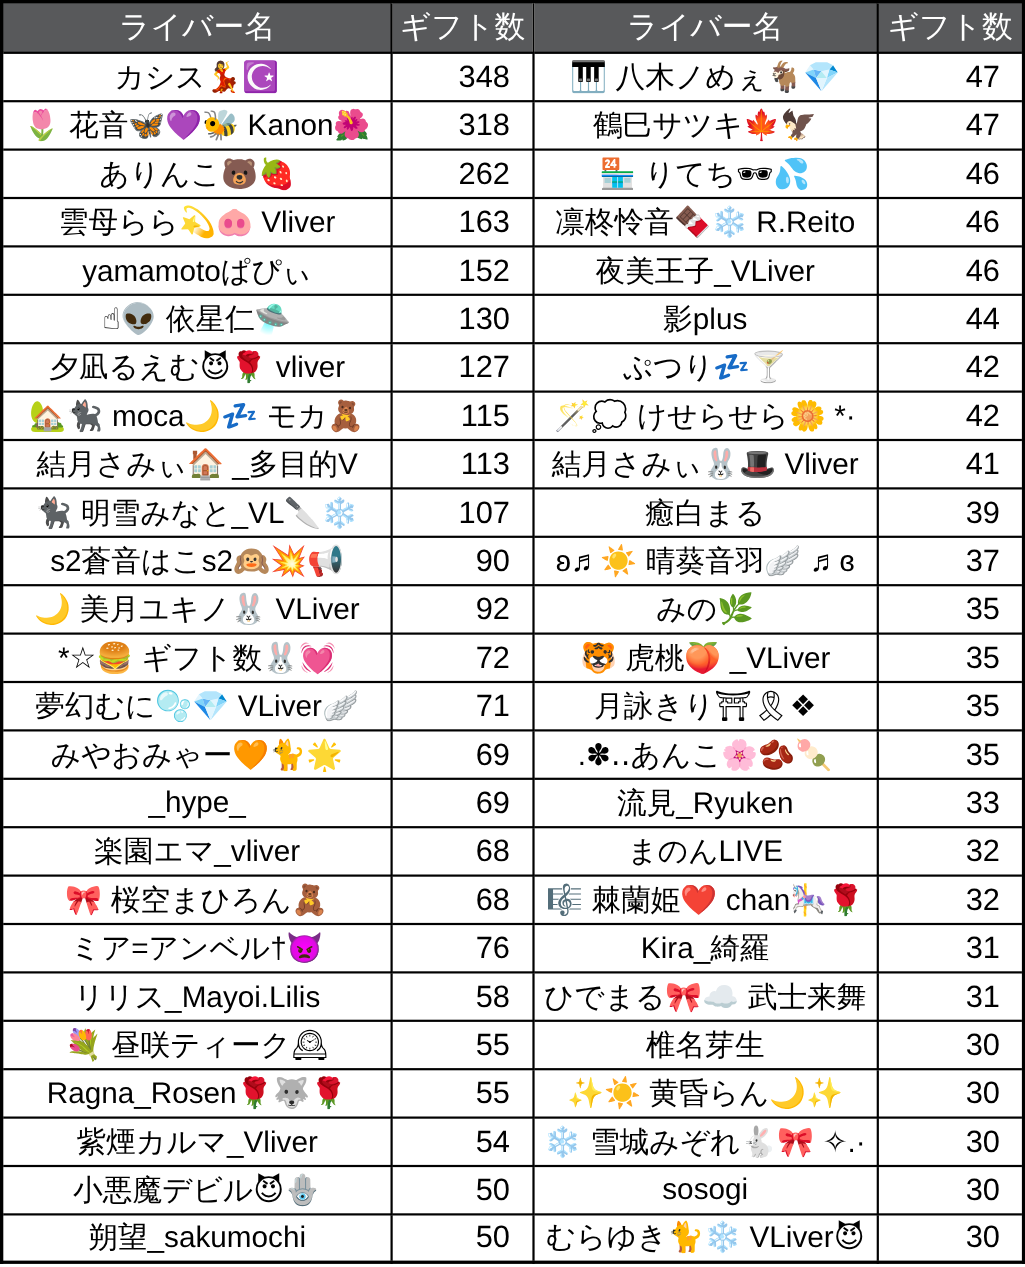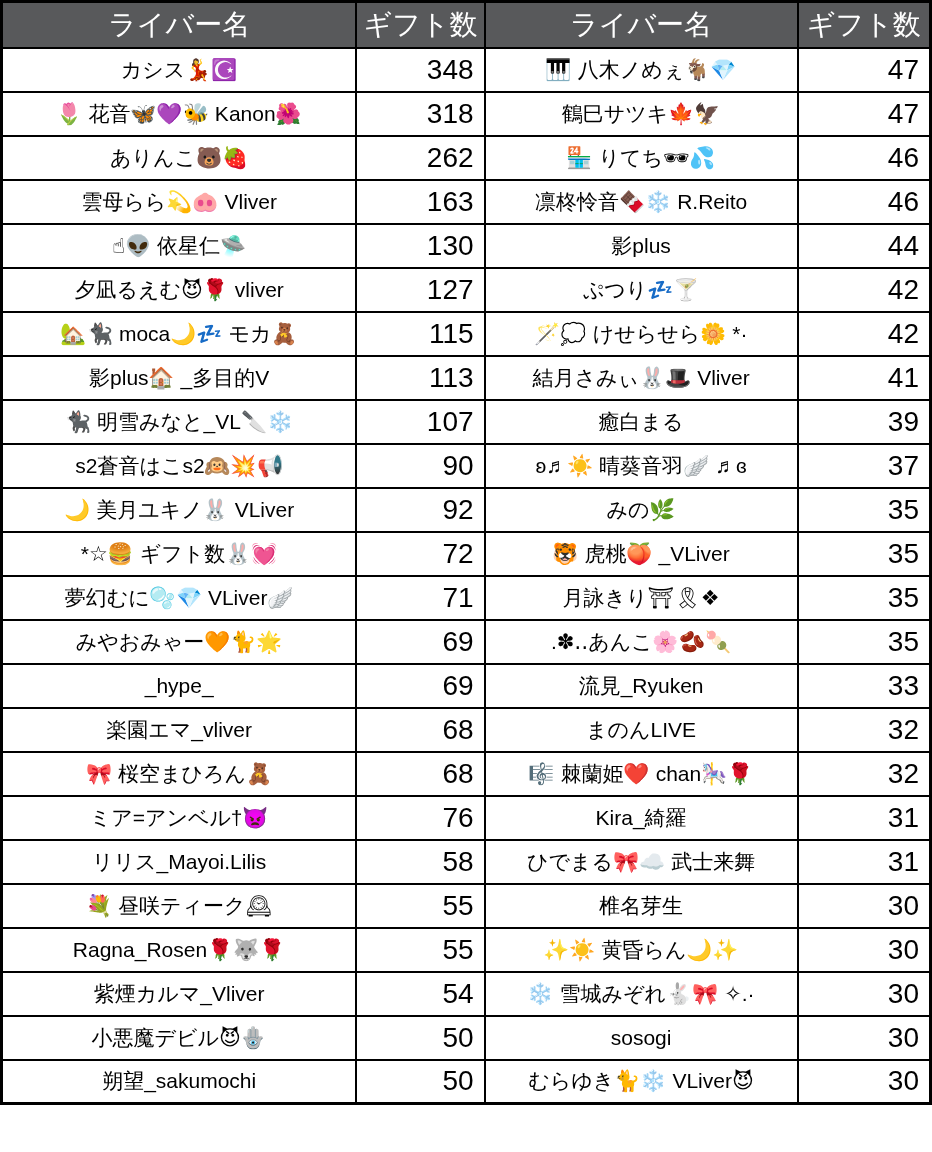--- a/index.html
+++ b/index.html
@@ -35,29 +35,29 @@
   .ranking-table th {
     background: #58595b;
     color: #ffffff;
     font-size: 28px;
     font-weight: 400;
     text-align: center;
     padding: 0 4px;
   }
   td.name-cell {
     color: #000000;
-    font-size: 21px;
+    font-size: 27px;
     text-align: center;
     padding: 0 3px;
   }
   td.gift-cell {
     color: #000000;
     font-size: 28px;
     text-align: right;
-    padding: 0 10px 0 2px;
+    padding: 0 20px 0 2px;
     font-variant-numeric: tabular-nums;
   }
 </style>
 </head>
 <body>
 
 <table class="ranking-table">
   <colgroup>
     <col class="c-name-l">
     <col class="c-gift-l">
@@ -91,39 +91,45 @@
         <td class="name-cell">🏪 りてち🕶💦</td>
         <td class="gift-cell">46</td>
       </tr>
       <tr>
         <td class="name-cell">雲母らら💫🐽 Vliver</td>
         <td class="gift-cell">163</td>
         <td class="name-cell">凛柊怜音🍫❄️ R.Reito</td>
         <td class="gift-cell">46</td>
       </tr>
       <tr>
+        <td class="name-cell">yamamotoぱぴぃ</td>
+        <td class="gift-cell">152</td>
+        <td class="name-cell">夜美王子_VLiver</td>
+        <td class="gift-cell">46</td>
+      </tr>
+      <tr>
         <td class="name-cell">☝︎👽 依星仁🛸</td>
         <td class="gift-cell">130</td>
         <td class="name-cell">影plus</td>
         <td class="gift-cell">44</td>
       </tr>
       <tr>
         <td class="name-cell">夕凪るえむ😈🌹 vliver</td>
         <td class="gift-cell">127</td>
         <td class="name-cell">ぷつり💤🍸</td>
         <td class="gift-cell">42</td>
       </tr>
       <tr>
         <td class="name-cell">🏡🐈‍⬛ moca🌙💤 モカ🧸</td>
         <td class="gift-cell">115</td>
         <td class="name-cell">🪄💭 けせらせら🌼 *·</td>
         <td class="gift-cell">42</td>
       </tr>
       <tr>
-        <td class="name-cell">影plus🏠 _多目的V</td>
+        <td class="name-cell">結月さみぃ🏠 _多目的V</td>
         <td class="gift-cell">113</td>
         <td class="name-cell">結月さみぃ🐰🎩 Vliver</td>
         <td class="gift-cell">41</td>
       </tr>
       <tr>
         <td class="name-cell">🐈‍⬛ 明雪みなと_VL🔪❄️</td>
         <td class="gift-cell">107</td>
         <td class="name-cell">癒白まる</td>
         <td class="gift-cell">39</td>
       </tr>

